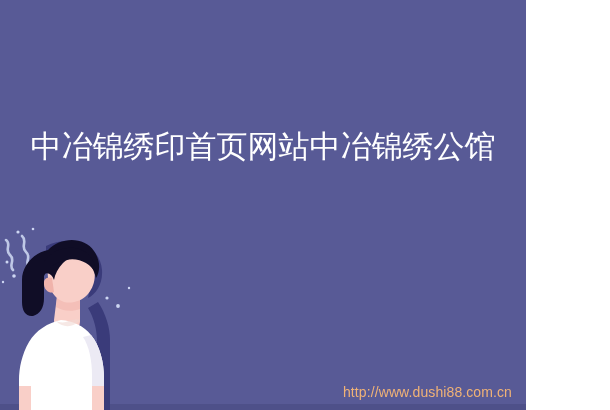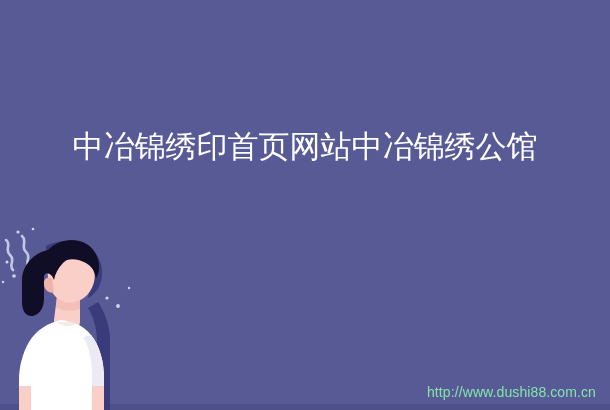--- a/index.html
+++ b/index.html
@@ -4,21 +4,21 @@
 <title>banner</title>
 <style>
   html, body {
     margin: 0;
     padding: 0;
     background: #ffffff;
   }
 
   #banner {
     position: relative;
-    width: 610px;
+    width: 526px;
     height: 410px;
     overflow: hidden;
     background: #585a96;
     font-family: "Liberation Sans", "DejaVu Sans", sans-serif;
     -webkit-font-smoothing: antialiased;
   }
 
   
   .bg-plate {
     position: absolute;
@@ -64,21 +64,21 @@
     display: block;
     width: 150px;
     height: 200px;
   }
 
   
   .watermark {
     position: absolute;
     right: 14px;
     bottom: 10px;
-    color: #86efac;
+    color: #fdba74;
     font-size: 14px;
     letter-spacing: 0.1px;
     opacity: 0.92;
     white-space: nowrap;
   }
 </style>
 </head>
 <body>
 
 <div id="banner">

